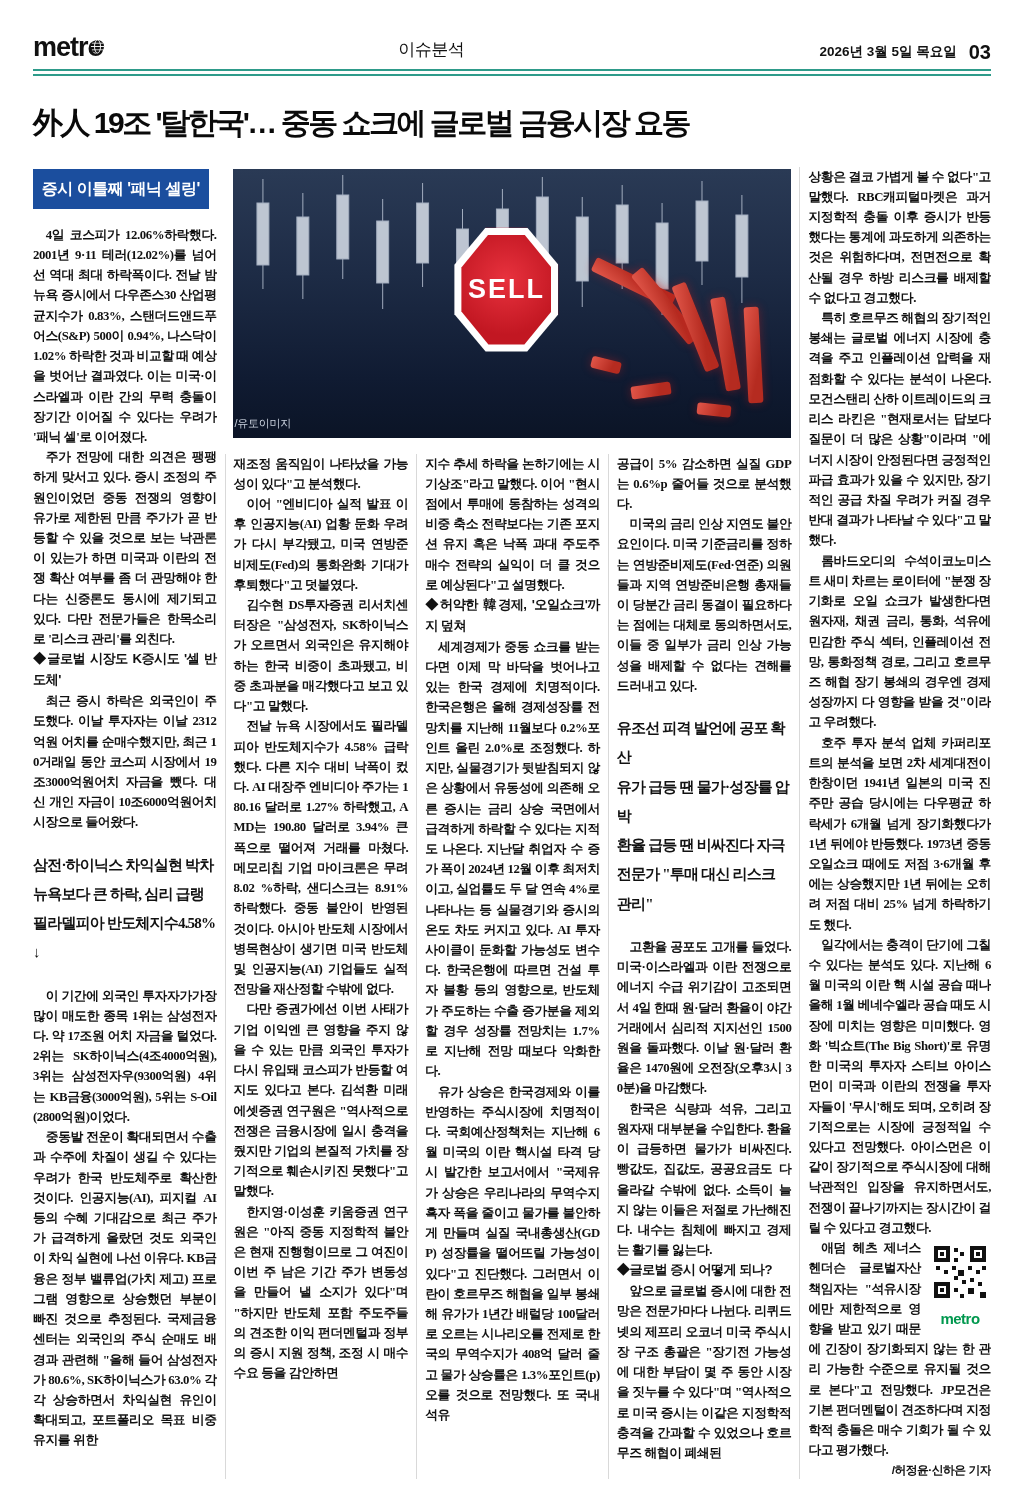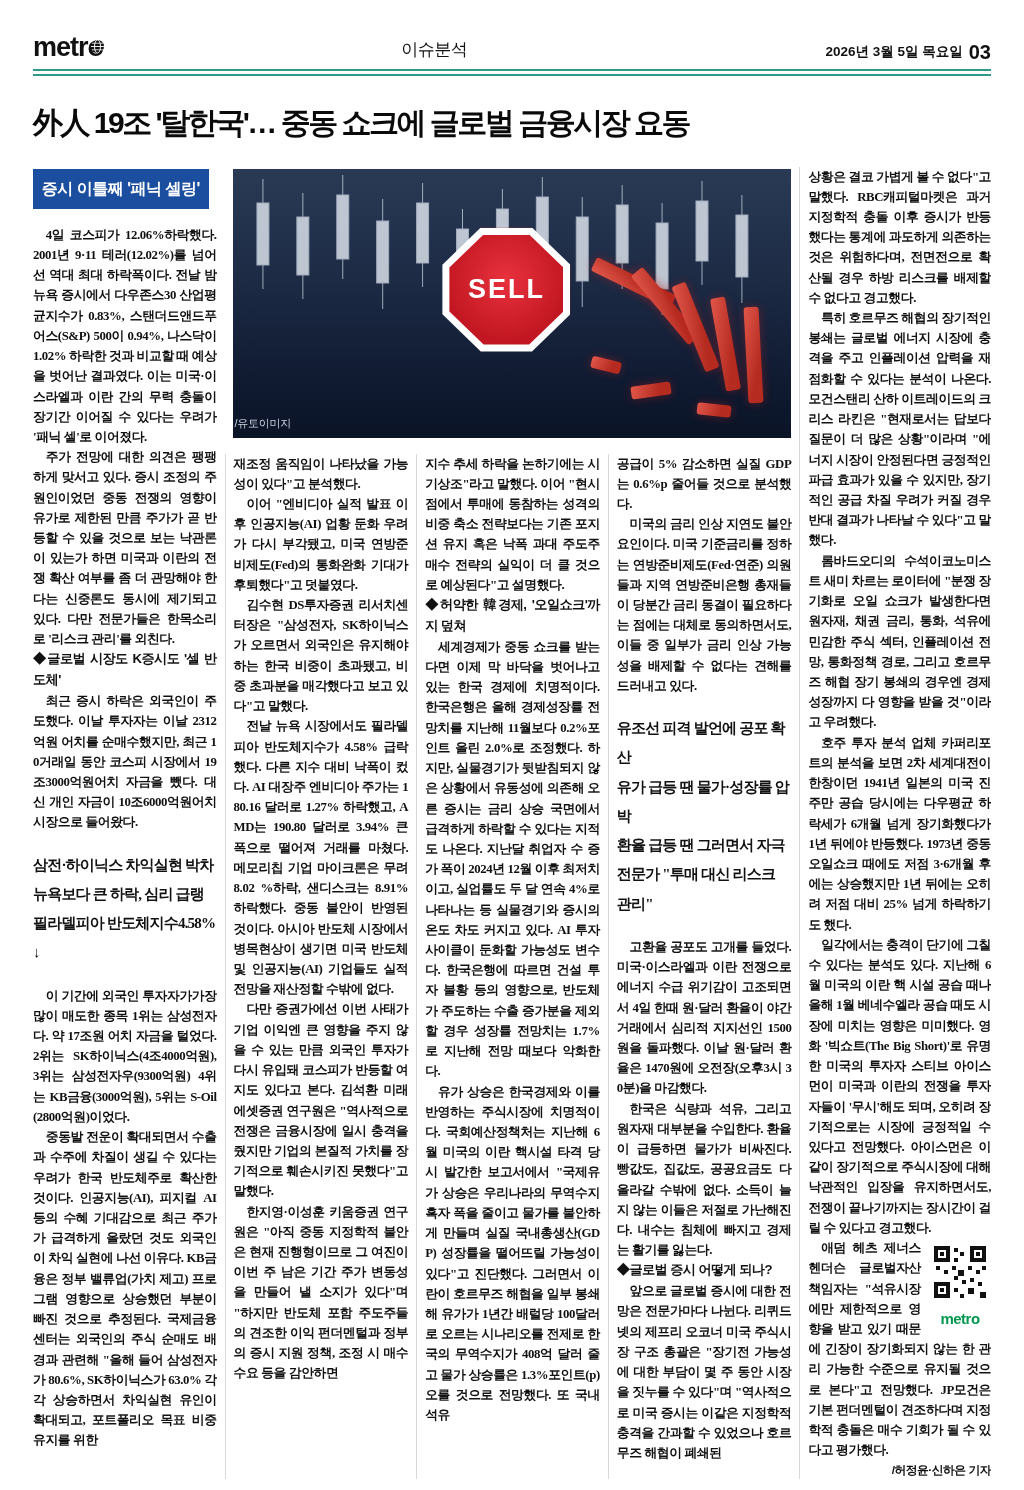--- a/index.html
+++ b/index.html
@@ -5,21 +5,21 @@
   html,body { margin:0; padding:0; background:#e8e8e8; }
   .page { width:1024px; height:1490px; background:#ffffff; margin:0 auto; position:relative;
           overflow:hidden; font-family:"Liberation Serif", serif; color:#111; }
 
   
   .topbar { display:flex; justify-content:space-between; align-items:flex-end;
             padding:34px 33px 8px 33px; font-family:"Liberation Sans", sans-serif; }
   .logo { position:relative; font-weight:800; font-size:27px; letter-spacing:-1px; line-height:1; }
   .logo-globe { position:absolute; right:-2px; bottom:2px; }
   .section-title { font-weight:400; font-size:17px; letter-spacing:-0.5px; transform:translateX(-30px); }
-  .dateline { font-weight:700; font-size:13.5px; display:flex; align-items:flex-end; gap:6px; }
+  .dateline { font-weight:700; font-size:13.5px; display:flex; align-items:flex-end; gap:12px; }
   .pageno { font-size:20px; font-weight:700; line-height:0.9; }
   .double-rule { margin:0 33px; height:3px; border-top:2px solid #2e9b8a; border-bottom:2px solid #2e9b8a; }
 
   
   h1.headline { margin:30px 33px 26px 33px; font-family:"Liberation Sans", sans-serif;
                 font-weight:800; font-size:30px; letter-spacing:-2.5px; line-height:1.15; color:#0a0a0a; }
 
   
   .a1-grid { margin:0 33px; display:grid; grid-template-columns:repeat(5,1fr);
              grid-template-rows:287px auto; min-height:975px; }
@@ -41,21 +41,21 @@
   .pullquote { font-weight:700; font-size:15px; line-height:1.95; margin:18px 0;
                letter-spacing:-0.8px; text-align:left; }
   .pullquote div { text-indent:0; }
 
   
   .a1-image { grid-column:2 / span 3; grid-row:1; margin:2px 8px 16px 8px; position:relative;
               background:linear-gradient(180deg,#2a3a55 0%, #1d2b45 40%, #101b32 78%, #0b1426 100%);
               overflow:hidden; }
   .candles { position:absolute; top:0; left:0; width:100%; height:170px; opacity:.85; }
   .sign-outer { position:absolute; left:49%; top:45%; transform:translate(-50%,-50%);
-                width:128px; height:124px; background:#ffffff;
+                width:104px; height:124px; background:#ffffff;
                 clip-path:polygon(30% 0,70% 0,100% 30%,100% 70%,70% 100%,30% 100%,0 70%,0 30%);
                 filter:drop-shadow(0 0 22px rgba(228,32,45,0.75));border-radius:22px; }
   .sign-inner { position:absolute; inset:7px; background:radial-gradient(circle at 50% 40%, #e8323e 0%, #c21722 70%);
                 clip-path:polygon(30% 0,70% 0,100% 30%,100% 70%,70% 100%,30% 100%,0 70%,0 30%);
                 display:flex; align-items:center; justify-content:center; }
   .sign-text { color:#fff; font-family:"Liberation Sans", sans-serif; font-weight:800;
                font-size:27px; letter-spacing:2px; }
   .domino { position:absolute; background:linear-gradient(105deg,#e2574a 0%, #b52b20 70%);
             border-radius:3px; box-shadow:0 0 10px rgba(200,30,30,.4); }
   .img-caption { position:absolute; left:2px; bottom:7px; color:#c9d1dd;
@@ -175,21 +175,21 @@
       <p>세계경제가 중동 쇼크를 받는다면 이제 막 바닥을 벗어나고 있는 한국 경제에 치명적이다. 한국은행은 올해 경제성장률 전망치를 지난해 11월보다 0.2%포인트 올린 2.0%로 조정했다. 하지만, 실물경기가 뒷받침되지 않은 상황에서 유동성에 의존해 오른 증시는 금리 상승 국면에서 급격하게 하락할 수 있다는 지적도 나온다. 지난달 취업자 수 증가 폭이 2024년 12월 이후 최저치이고, 실업률도 두 달 연속 4%로 나타나는 등 실물경기와 증시의 온도 차도 커지고 있다. AI 투자 사이클이 둔화할 가능성도 변수다. 한국은행에 따르면 건설 투자 불황 등의 영향으로, 반도체가 주도하는 수출 증가분을 제외할 경우 성장률 전망치는 1.7%로 지난해 전망 때보다 악화한다.</p>
       <p>유가 상승은 한국경제와 이를 반영하는 주식시장에 치명적이다. 국회예산정책처는 지난해 6월 미국의 이란 핵시설 타격 당시 발간한 보고서에서 "국제유가 상승은 우리나라의 무역수지 흑자 폭을 줄이고 물가를 불안하게 만들며 실질 국내총생산(GDP) 성장률을 떨어뜨릴 가능성이 있다"고 진단했다. 그러면서 이란이 호르무즈 해협을 일부 봉쇄해 유가가 1년간 배럴당 100달러로 오르는 시나리오를 전제로 한국의 무역수지가 408억 달러 줄고 물가 상승률은 1.3%포인트(p) 오를 것으로 전망했다. 또 국내 석유</p>
     </div>
 
     <div class="col a1-c4">
       <p class="cont">공급이 5% 감소하면 실질 GDP는 0.6%p 줄어들 것으로 분석했다.</p>
       <p>미국의 금리 인상 지연도 불안 요인이다. 미국 기준금리를 정하는 연방준비제도(Fed·연준) 의원들과 지역 연방준비은행 총재들이 당분간 금리 동결이 필요하다는 점에는 대체로 동의하면서도, 이들 중 일부가 금리 인상 가능성을 배제할 수 없다는 견해를 드러내고 있다.</p>
       <div class="pullquote">
         <div>유조선 피격 발언에 공포 확산</div>
         <div>유가 급등 땐 물가·성장률 압박</div>
-        <div>환율 급등 땐 그러면서 자극</div>
+        <div>환율 급등 땐 비싸진다 자극</div>
         <div>전문가 "투매 대신 리스크 관리"</div>
       </div>
       <p>고환율 공포도 고개를 들었다. 미국·이스라엘과 이란 전쟁으로 에너지 수급 위기감이 고조되면서 4일 한때 원·달러 환율이 야간 거래에서 심리적 지지선인 1500원을 돌파했다. 이날 원·달러 환율은 1470원에 오전장(오후3시 30분)을 마감했다.</p>
       <p>한국은 식량과 석유, 그리고 원자재 대부분을 수입한다. 환율이 급등하면 물가가 비싸진다. 빵값도, 집값도, 공공요금도 다 올라갈 수밖에 없다. 소득이 늘지 않는 이들은 저절로 가난해진다. 내수는 침체에 빠지고 경제는 활기를 잃는다.</p>
       <p class="subhead">◆글로벌 증시 어떻게 되나?</p>
       <p>앞으로 글로벌 증시에 대한 전망은 전문가마다 나뉜다. 리퀴드넷의 제프리 오코너 미국 주식시장 구조 총괄은 "장기전 가능성에 대한 부담이 몇 주 동안 시장을 짓누를 수 있다"며 "역사적으로 미국 증시는 이같은 지정학적 충격을 간과할 수 있었으나 호르무즈 해협이 폐쇄된</p>
     </div>
 
     <div class="col a1-c5">
       <p class="cont">상황은 결코 가볍게 볼 수 없다"고 말했다. RBC캐피털마켓은 과거 지정학적 충돌 이후 증시가 반등했다는 통계에 과도하게 의존하는 것은 위험하다며, 전면전으로 확산될 경우 하방 리스크를 배제할 수 없다고 경고했다.</p>

